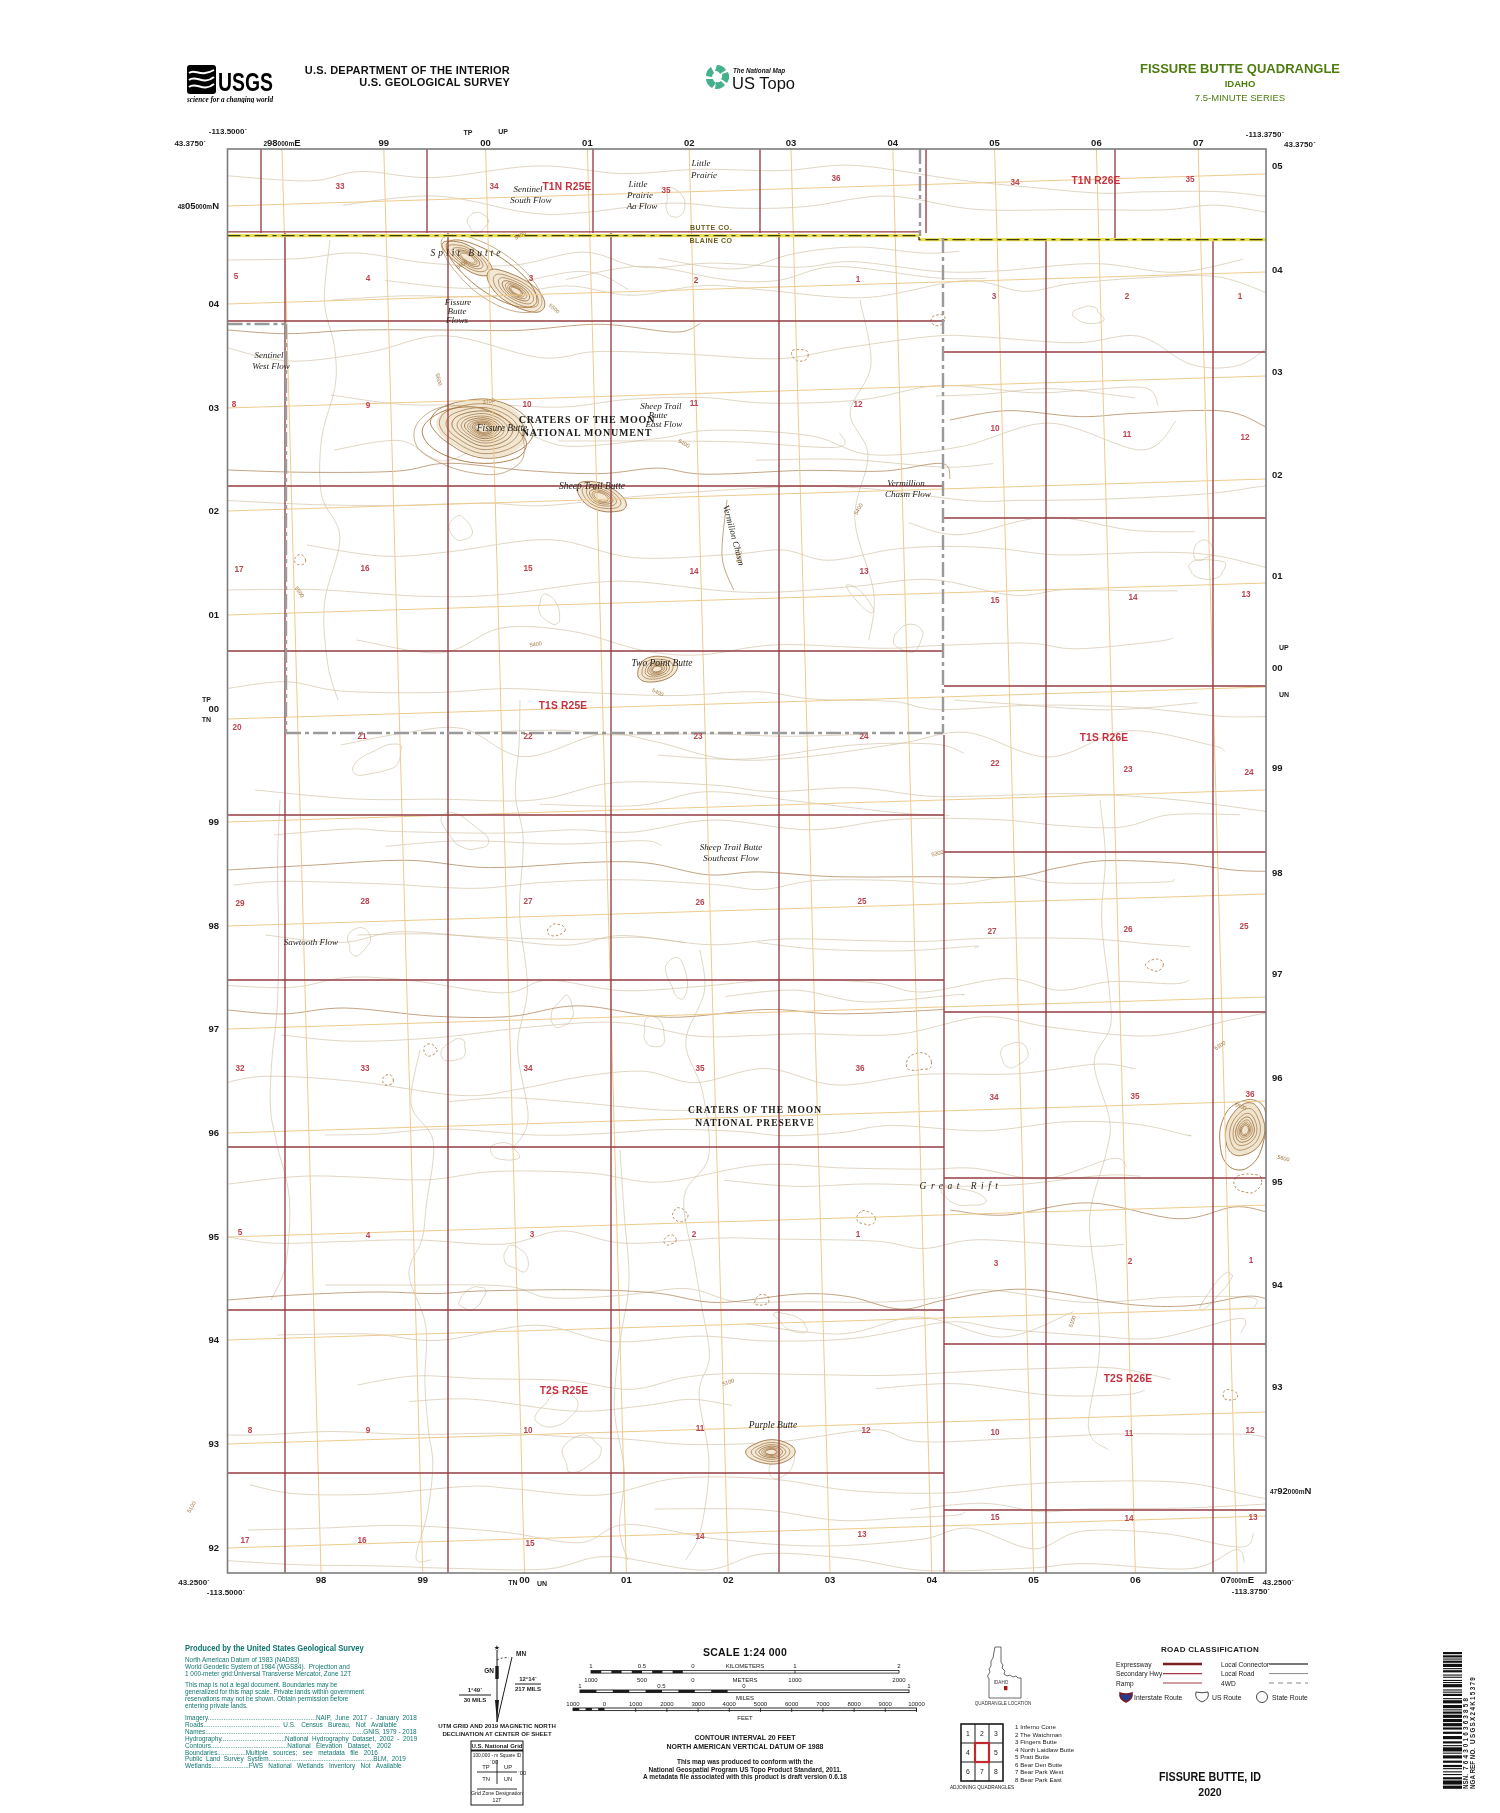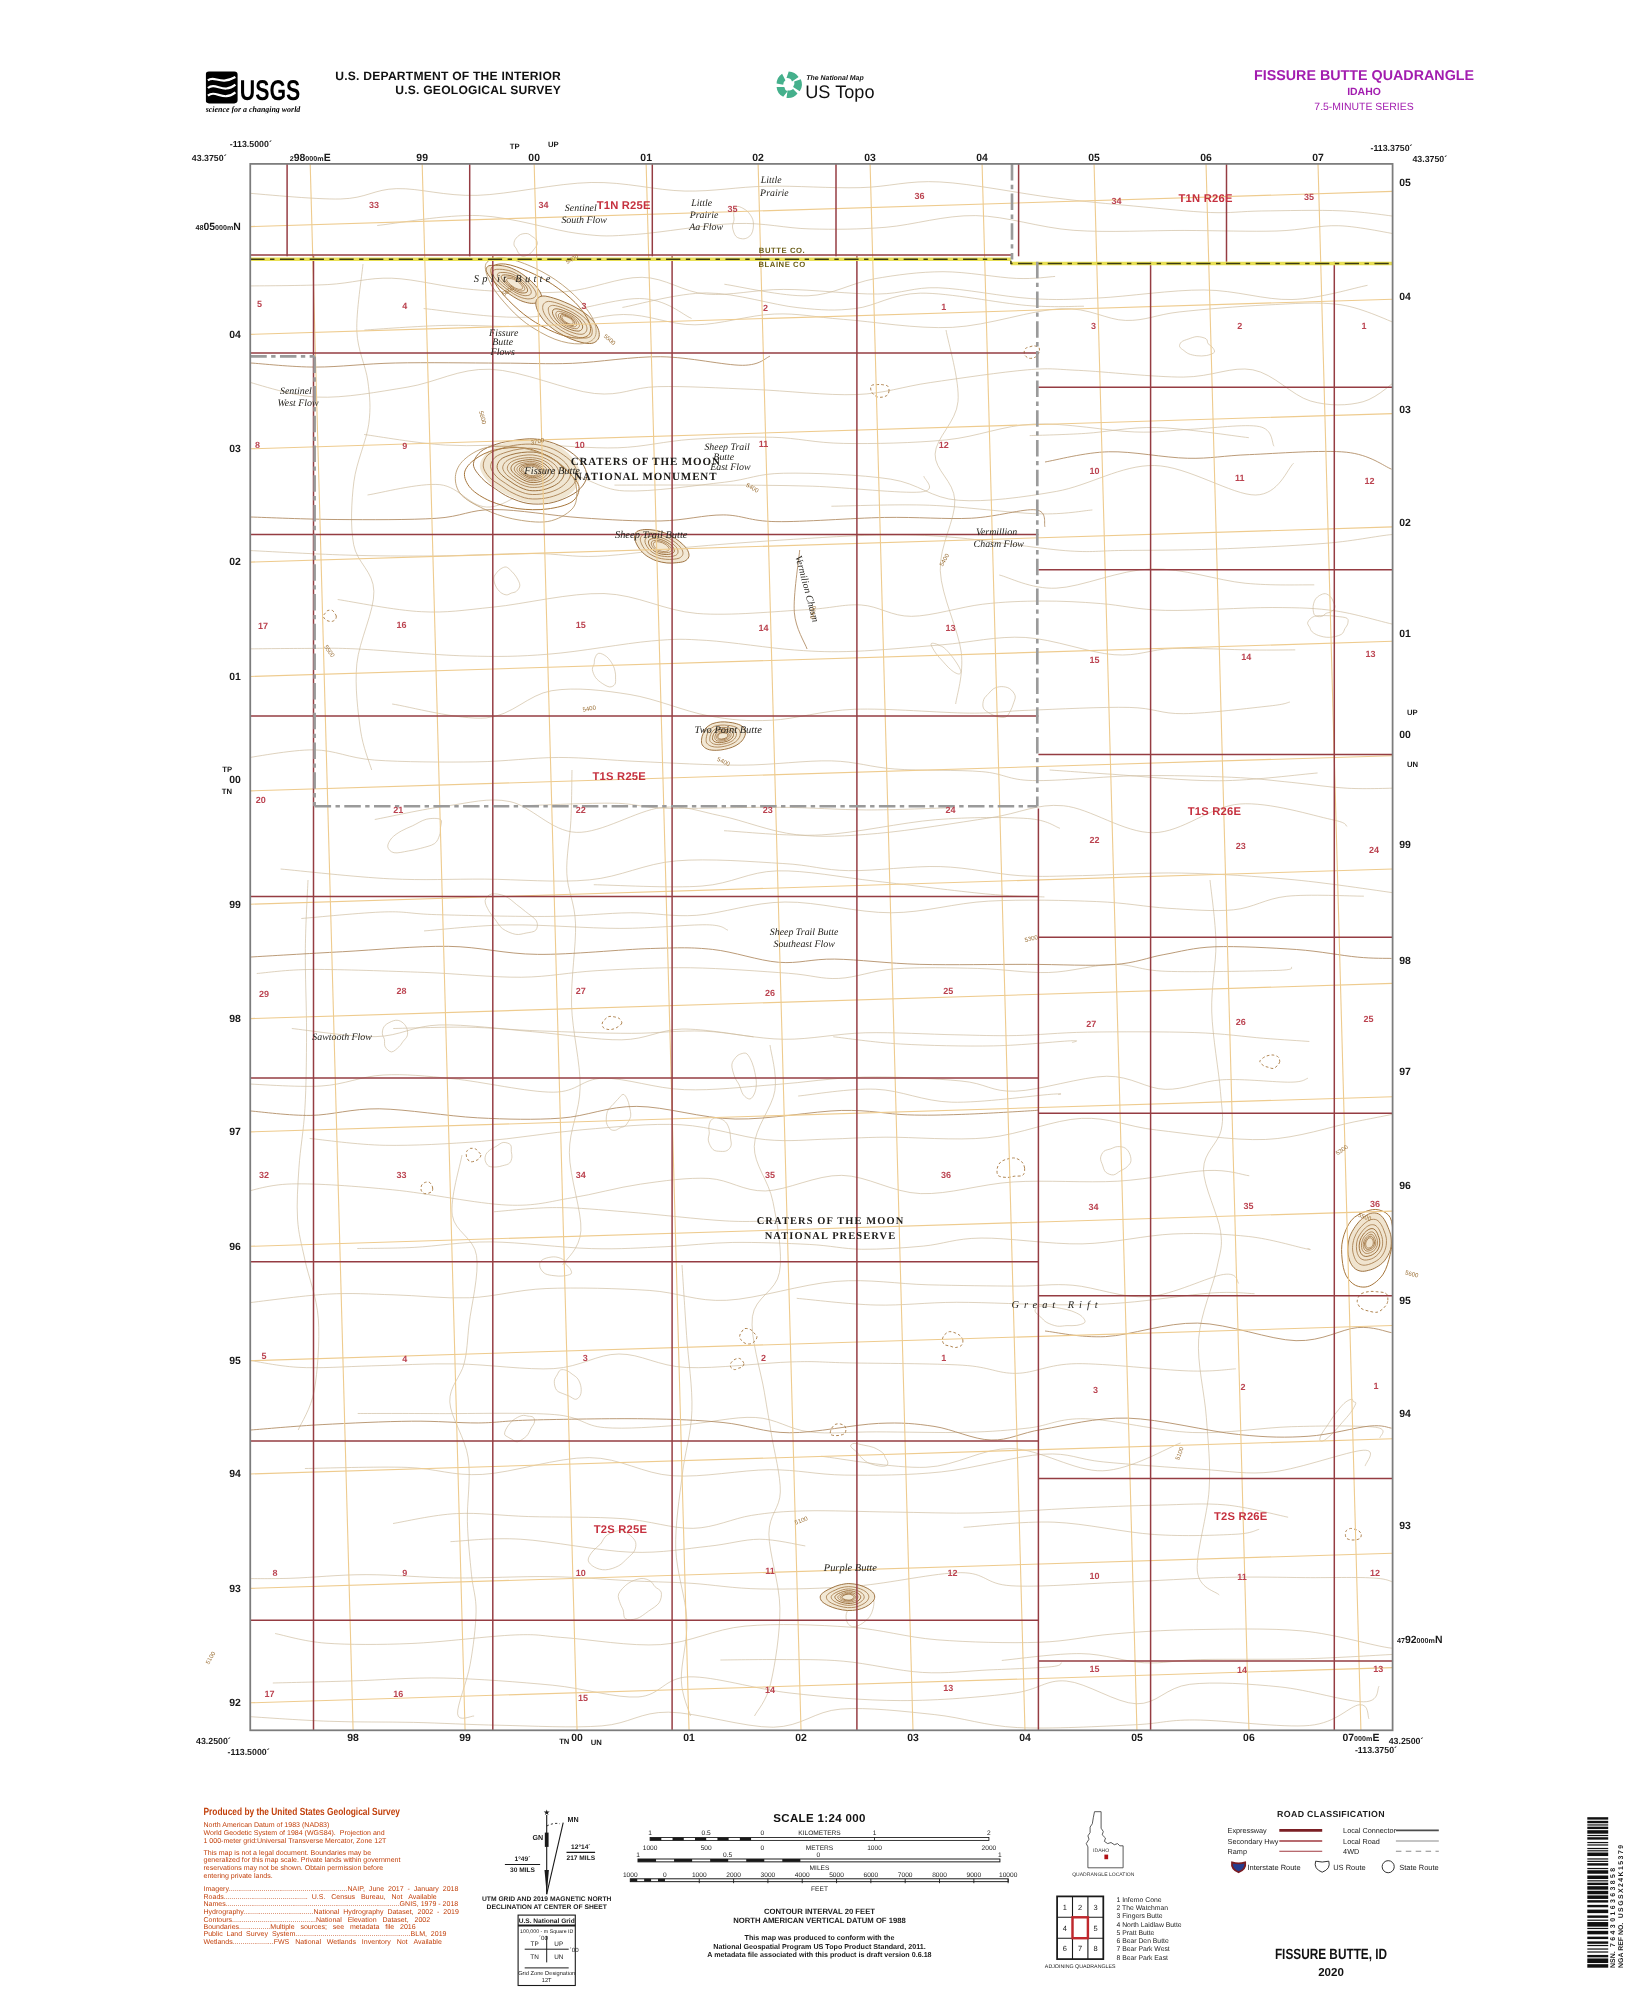--- a/index.html
+++ b/index.html
@@ -20,21 +20,21 @@
         <path d="M12 1 a11 11 0 0 1 9 5 l-6 4 a5 5 0 0 0 -5 -3 z"></path>
         <path d="M23 8 a11 11 0 0 1 -1 11 l-6 -4 a5 5 0 0 0 1 -5 z"></path>
         <path d="M20 21 a11 11 0 0 1 -10 4 l1 -7 a5 5 0 0 0 5 -1 z"></path>
         <path d="M7 24 a11 11 0 0 1 -6 -9 l7 0 a5 5 0 0 0 3 4 z"></path>
         <path d="M1 12 a11 11 0 0 1 5 -9 l3 6 a5 5 0 0 0 -2 4 z"></path>
       </g>
 <text x="28" y="9" font-size="6.3" font-style="italic" font-weight="bold" fill="#111" font-family="Liberation Sans">The National Map</text>
 <text x="27" y="25" font-size="16.5" fill="#111" font-family="Liberation Sans">US Topo</text>
 </svg>
 
-<div class="abs" style="left:1090px;top:61px;width:300px;text-align:center;color:#a21caf">
+<div class="abs" style="left:1090px;top:61px;width:300px;text-align:center;color:#4d7c0f">
       <div style="font-weight:bold;font-size:13px">FISSURE BUTTE QUADRANGLE</div>
       <div style="font-weight:bold;font-size:9.5px;margin-top:2px">IDAHO</div>
       <div style="font-weight:normal;font-size:9.5px;margin-top:3px">7.5-MINUTE SERIES</div>
     </div>
 
 <svg class="abs" style="left:0;top:0" width="1500" height="1813" viewBox="0 0 1500 1813">
 <defs>
         <clipPath id="mapclip">
           <rect x="227.5" y="149.0" width="1038.5" height="1424.0"></rect>
         </clipPath>
@@ -517,21 +517,21 @@
 <text x="1272.0" y="876.0" font-size="9.5" fill="#1a1a1a" text-anchor="start" font-weight="bold" font-family="&quot;Liberation Sans&quot;, sans-serif">98</text>
 <text x="1272.0" y="977.0" font-size="9.5" fill="#1a1a1a" text-anchor="start" font-weight="bold" font-family="&quot;Liberation Sans&quot;, sans-serif">97</text>
 <text x="1272.0" y="1081.0" font-size="9.5" fill="#1a1a1a" text-anchor="start" font-weight="bold" font-family="&quot;Liberation Sans&quot;, sans-serif">96</text>
 <text x="1272.0" y="1185.0" font-size="9.5" fill="#1a1a1a" text-anchor="start" font-weight="bold" font-family="&quot;Liberation Sans&quot;, sans-serif">95</text>
 <text x="1272.0" y="1288.0" font-size="9.5" fill="#1a1a1a" text-anchor="start" font-weight="bold" font-family="&quot;Liberation Sans&quot;, sans-serif">94</text>
 <text x="1272.0" y="1390.0" font-size="9.5" fill="#1a1a1a" text-anchor="start" font-weight="bold" font-family="&quot;Liberation Sans&quot;, sans-serif">93</text>
 <text x="1270" y="1494" font-size="9.5" font-weight="bold" fill="#1a1a1a" text-anchor="start" font-family="Liberation Sans"><tspan font-size="6.5">47</tspan>92<tspan font-size="6.5">000m</tspan>N</text>
 <text x="1279.0" y="650.0" font-size="7.0" fill="#1a1a1a" text-anchor="start" font-weight="bold" font-family="&quot;Liberation Sans&quot;, sans-serif">UP</text>
 <text x="1279.0" y="697.0" font-size="7.0" fill="#1a1a1a" text-anchor="start" font-weight="bold" font-family="&quot;Liberation Sans&quot;, sans-serif">UN</text>
 </svg>
-<div class="abs" style="left:185px;top:1642px;width:238px;color:#c2410c">
+<div class="abs" style="left:185px;top:1642px;width:238px;color:#0f766e">
       <div style="font-size:9.5px;font-weight:bold;margin-bottom:3px;white-space:nowrap;transform:scaleX(0.8);transform-origin:left">Produced by the United States Geological Survey</div>
       <div style="font-size:6.4px;line-height:7px">North American Datum of 1983 (NAD83)<br>World Geodetic System of 1984 (WGS84).&nbsp; Projection and<br>1 000-meter grid:Universal Transverse Mercator, Zone 12T</div>
       <div style="font-size:6.4px;line-height:7px;margin-top:4px">This map is not a legal document. Boundaries may be<br>generalized for this map scale. Private lands within government<br>reservations may not be shown. Obtain permission before<br>entering private lands.</div>
       <div style="font-size:6.4px;line-height:6.9px;margin-top:6px;text-align:justify">Imagery.............................................................NAIP,&nbsp;&nbsp;June&nbsp;&nbsp;2017&nbsp;&nbsp;-&nbsp;&nbsp;January&nbsp;&nbsp;2018<br>Roads...........................................&nbsp;&nbsp;U.S.&nbsp;&nbsp;&nbsp;Census&nbsp;&nbsp;&nbsp;Bureau,&nbsp;&nbsp;&nbsp;Not&nbsp;&nbsp;&nbsp;Available<br>Names.........................................................................................GNIS,&nbsp;1979&nbsp;-&nbsp;2018<br>Hydrography....................................National&nbsp;&nbsp;Hydrography&nbsp;&nbsp;Dataset,&nbsp;&nbsp;2002&nbsp;&nbsp;-&nbsp;&nbsp;2019<br>Contours...........................................National&nbsp;&nbsp;&nbsp;Elevation&nbsp;&nbsp;&nbsp;Dataset,&nbsp;&nbsp;&nbsp;2002<br>Boundaries................Multiple&nbsp;&nbsp;&nbsp;sources;&nbsp;&nbsp;&nbsp;see&nbsp;&nbsp;&nbsp;metadata&nbsp;&nbsp;&nbsp;file&nbsp;&nbsp;&nbsp;2016<br>Public&nbsp;&nbsp;Land&nbsp;&nbsp;Survey&nbsp;&nbsp;System...........................................................BLM,&nbsp;&nbsp;2019<br>Wetlands.....................FWS&nbsp;&nbsp;&nbsp;National&nbsp;&nbsp;&nbsp;Wetlands&nbsp;&nbsp;&nbsp;Inventory&nbsp;&nbsp;&nbsp;Not&nbsp;&nbsp;&nbsp;Available</div>
     </div>
 
 <svg class="abs" style="left:0;top:1630px" width="1500" height="183" viewBox="0 1630 1500 183">
 
 <g stroke="#1a1a1a" fill="none" stroke-width="1">
 <line x1="497" y1="1650" x2="497" y2="1722"></line>

